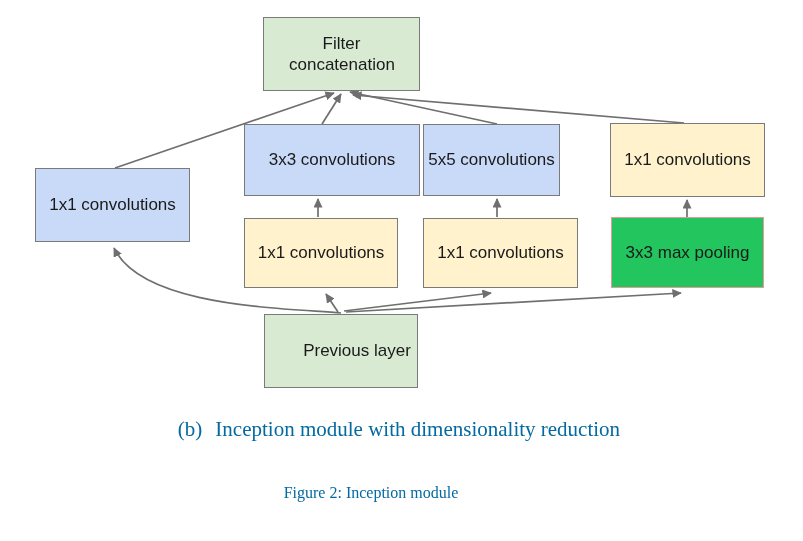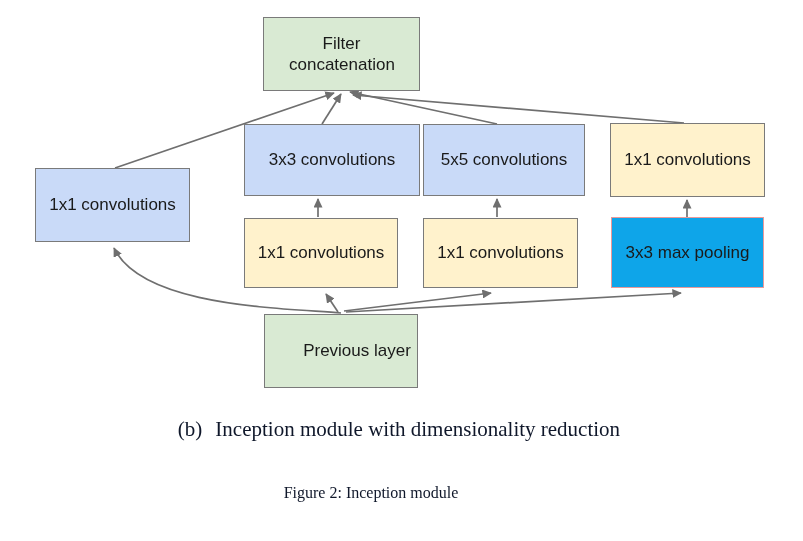--- a/index.html
+++ b/index.html
@@ -18,26 +18,26 @@
     display:flex;align-items:center;justify-content:center;
     text-align:center;
     font-size:17px;
     color:#1a1a1a;
     line-height:1.25;
   }
   .node .lbl{display:block;}
   .fill-green{background:#d9ead3;}
   .fill-blue{background:#c9daf8;}
   .fill-yellow{background:#fff2cc;}
-  .fill-red{background:#0ea5e9;border-color:#ea9999;}
+  .fill-red{background:#22c55e;border-color:#ea9999;}
   .concat-lbl{max-width:105px;}
   .caption{
     position:absolute;
     font-family:"Liberation Serif","DejaVu Serif",serif;
-    color:#0f172a;
+    color:#0369a1;
     text-align:center;
     white-space:nowrap;
   }
   #sub-caption{left:0;width:798px;top:417;top:417px;font-size:21px;}
   #sub-caption .cap-label{display:inline-block;margin-right:13px;}
   #figure-caption{left:0;width:742px;top:484px;font-size:16px;}
 </style>
 </head>
 <body>
 
@@ -69,21 +69,21 @@
   </div>
 
   <div class="node fill-blue" style="left:35px;top:168px;width:155px;height:74px;">
     <span class="lbl">1x1 convolutions</span>
   </div>
 
   <div class="node fill-blue" style="left:244px;top:124px;width:176px;height:72px;">
     <span class="lbl">3x3 convolutions</span>
   </div>
 
-  <div class="node fill-blue" style="left:423px;top:124px;width:162px;height:72px;">
+  <div class="node fill-blue" style="left:423px;top:124px;width:137px;height:72px;">
     <span class="lbl">5x5 convolutions</span>
   </div>
 
   <div class="node fill-yellow" style="left:610px;top:123px;width:155px;height:74px;">
     <span class="lbl">1x1 convolutions</span>
   </div>
 
   <div class="node fill-yellow" style="left:244px;top:218px;width:154px;height:70px;">
     <span class="lbl">1x1 convolutions</span>
   </div>

